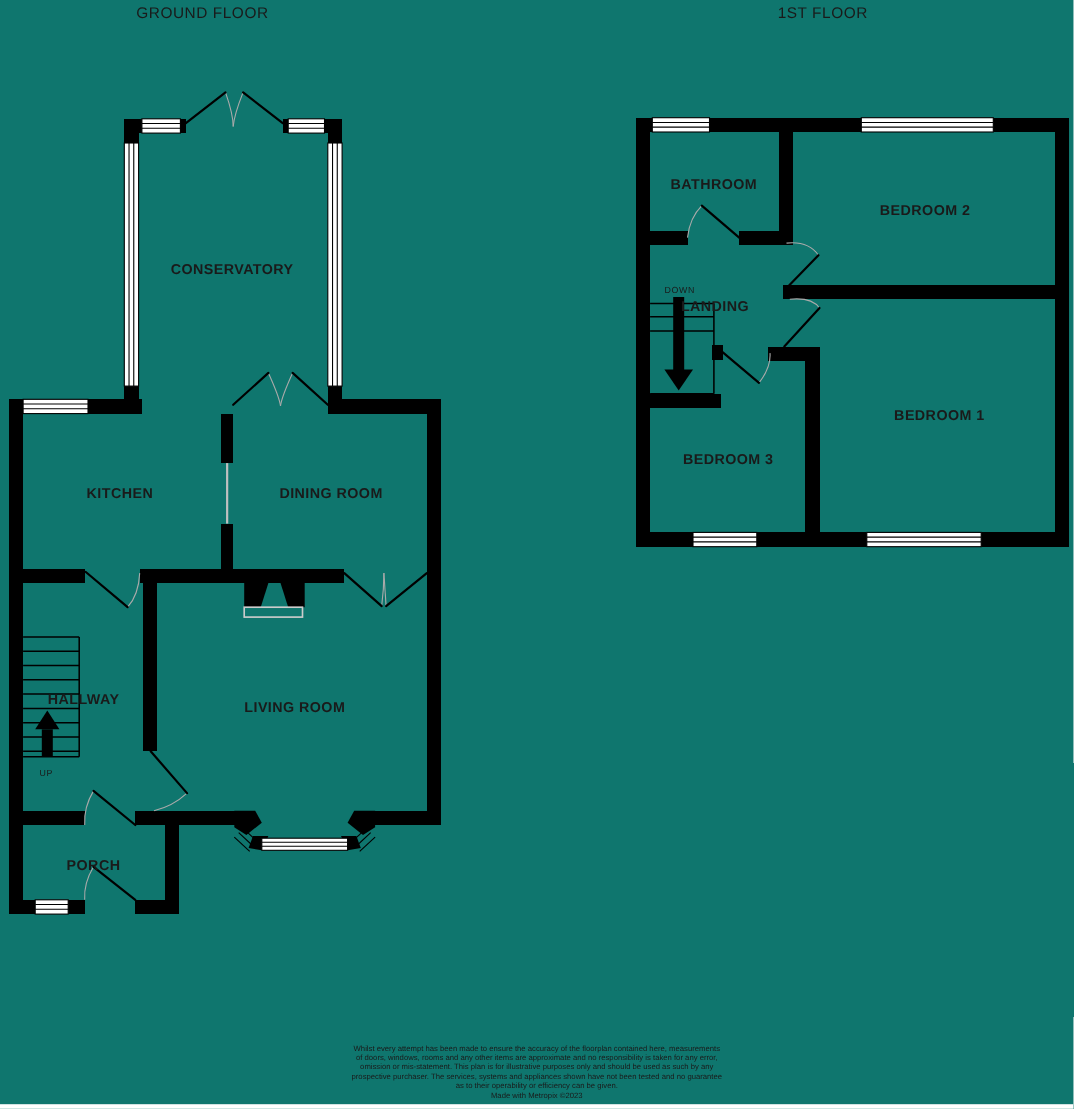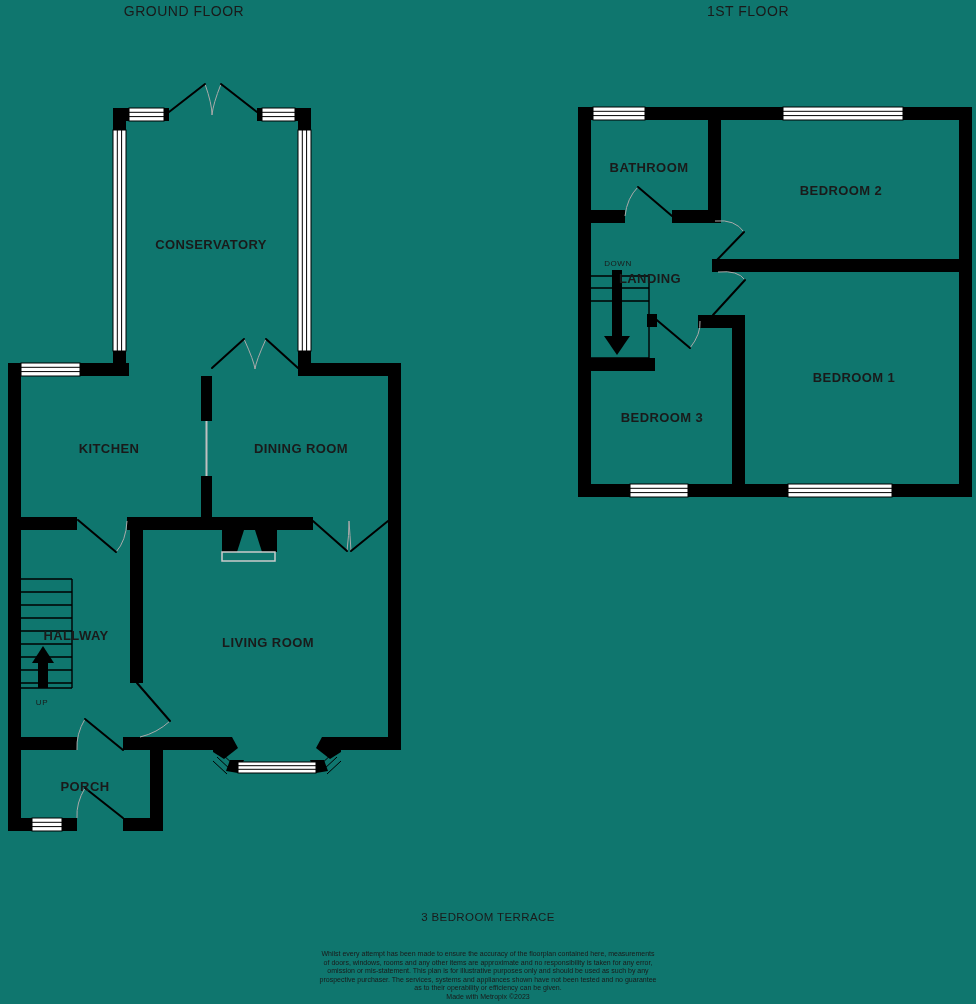--- a/index.html
+++ b/index.html
@@ -249,21 +249,20 @@
     <text class="floor-title" x="748" y="16">1ST FLOOR</text>
     <text class="room-label" x="649" y="172">BATHROOM</text>
     <text class="room-label" x="841" y="195">BEDROOM 2</text>
     <text class="room-label" x="650" y="283">LANDING</text>
     <text class="room-label" x="854" y="382">BEDROOM 1</text>
     <text class="room-label" x="662" y="422">BEDROOM 3</text>
     <text class="small-label" x="618" y="266">DOWN</text>
   </g>
 </svg>
 
-<div class="footer-type">3 BEDROOM TERRACE</div>
 <div class="footer-disclaimer">
   <div>Whilst every attempt has been made to ensure the accuracy of the floorplan contained here, measurements</div>
   <div>of doors, windows, rooms and any other items are approximate and no responsibility is taken for any error,</div>
   <div>omission or mis-statement. This plan is for illustrative purposes only and should be used as such by any</div>
   <div>prospective purchaser. The services, systems and appliances shown have not been tested and no guarantee</div>
   <div>as to their operability or efficiency can be given.</div>
   <div>Made with Metropix ©2023</div>
 </div>
 </div>
 

